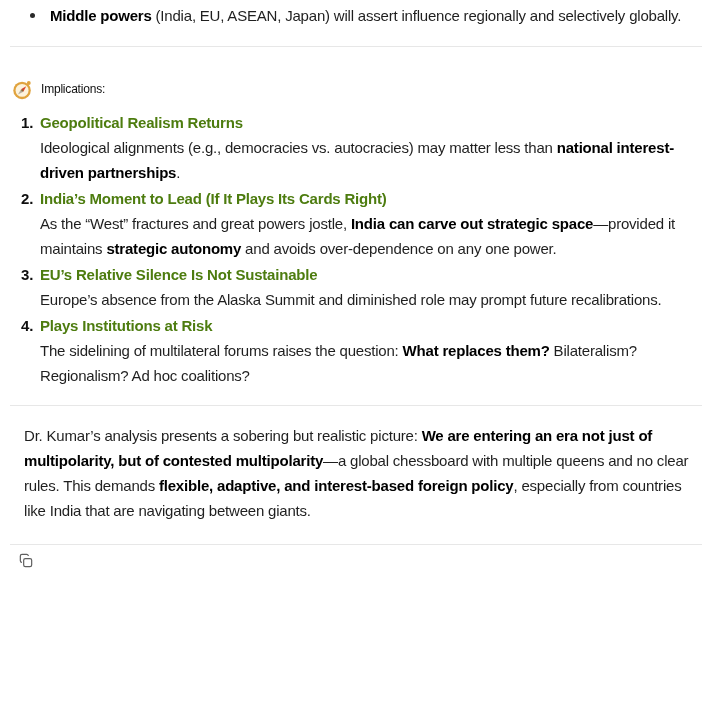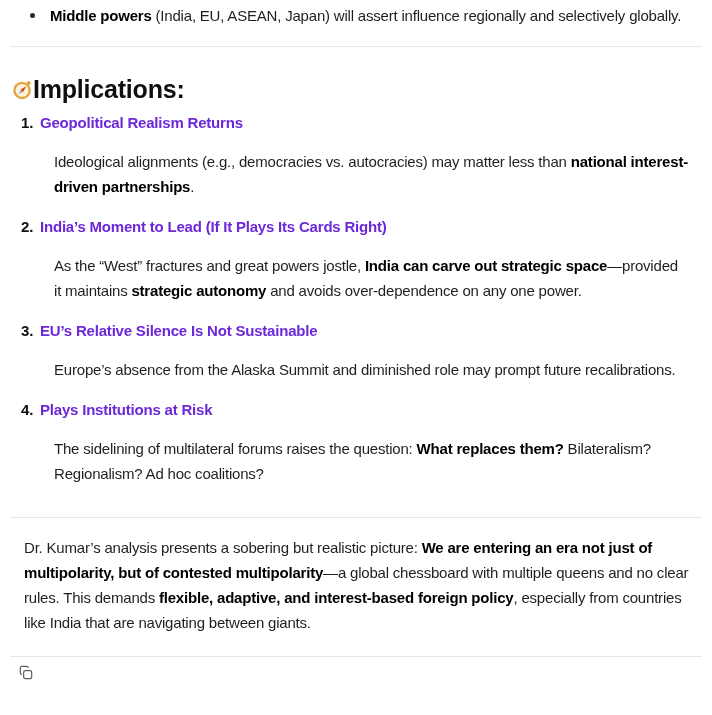--- a/index.html
+++ b/index.html
@@ -21,34 +21,34 @@
     flex: 0 0 auto; width: 5px; height: 5px; border-radius: 50%;
     background: #2a2a2a; margin: 10px 15px 0 10px;
   }
   .li-text { flex: 1 1 auto; }
 
   hr.divider { border: none; border-top: 1px solid #e7e7e7; margin: 18px 0 0 0; height: 0; }
   hr.divider.d2 { margin-top: 17px; }
   hr.divider.d3 { margin-top: 21px; }
 
   h2.section {
-    display: flex; align-items: center; gap: 0;
-    font-size: 25px; line-height: 26px; font-weight: 700; color: #0f0f0f;
+    display: flex; align-items: center; gap: 8px;
+    font-size: 12px; line-height: 26px; font-weight: 400; color: #0f0f0f;
     margin: 29px 0 0 2px;
   }
   h2.section.ft { margin-top: 27px; }
   .icon { flex: 0 0 auto; display: inline-flex; align-items: center; }
   .icon svg { display: block; }
 
   ol.numlist { list-style: none; margin: 8px 0 0 0; padding: 0 0 0 11px; }
   ol.numlist li { display: flex; margin-bottom: 1px; }
   .num { flex: 0 0 19px; font-weight: 700; color: #0f0f0f; }
   .item-content { flex: 1 1 auto; }
-  .item-title { font-weight: 700; color: #6d28d9; }
-  .item-body { margin: 14px; }
+  .item-title { font-weight: 700; color: #4d7c0f; }
+  .item-body { margin: 0; }
 
   p.para { margin: 17px 0 0 14px; }
   p.closing { margin: 30px 0 0 0; }
 
   .actions { margin: 6px 0 0 8px; }
   .copy-btn {
     background: none; border: none; padding: 0; margin: 0;
     cursor: pointer; display: inline-flex;
   }
   .copy-btn svg { display: block; }

